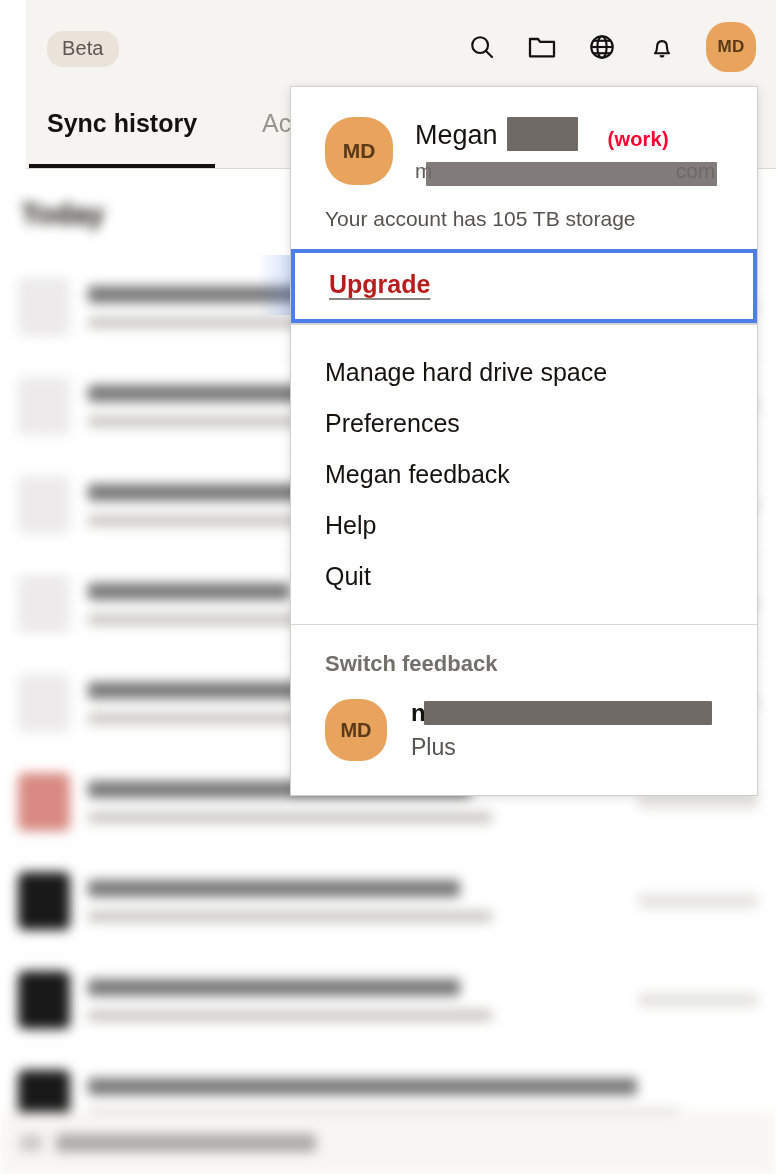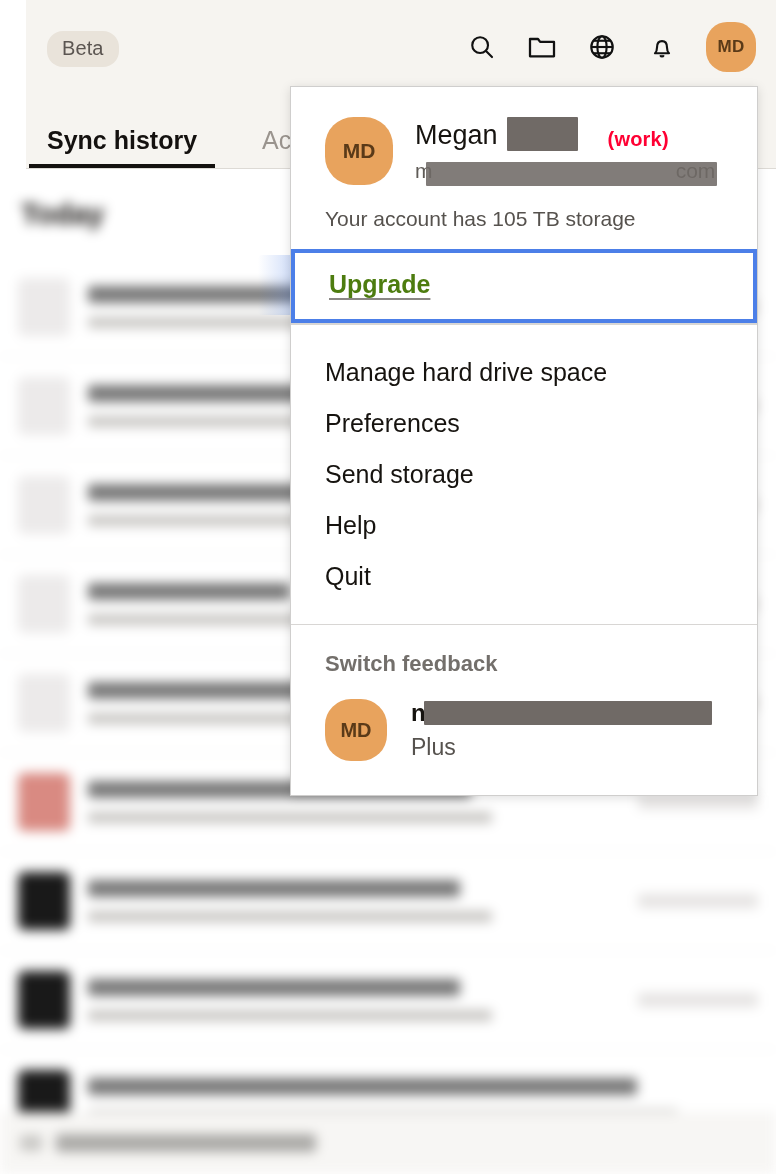--- a/index.html
+++ b/index.html
@@ -79,21 +79,21 @@
     position: absolute;
     left: 0;
     bottom: 0;
     display: flex;
     align-items: flex-end;
     height: 70px;
   }
   .tab {
     font-size: 25px;
     color: #9a948e;
-    padding: 0 0 13px 0;
+    padding: 0 0 30px 0;
     margin-left: 21px;
     position: relative;
     white-space: nowrap;
   }
   .tab.active {
     color: #14110f;
     font-weight: bold;
   }
   .tab.active::after {
     content: "";
@@ -275,21 +275,21 @@
     position: relative;
   }
   .upgrade-row {
     border: 4px solid #4c7fe8;
     background: #ffffff;
     padding: 17px 0 20px 34px;
   }
   .upgrade-label {
     font-size: 25px;
     font-weight: bold;
-    color: #4d7c0f;
+    color: #b91c1c;
     text-decoration: underline;
     text-underline-offset: 5px;
     text-decoration-color: #8a8784;
     text-decoration-thickness: 2px;
   }
 
   .menu-divider {
     height: 1px;
     background: #d8d6d4;
     margin: 0;
@@ -517,21 +517,21 @@
   <div class="menu-divider"></div>
 
   <div class="menu-section">
     <div class="menu-item">
       <span>Manage hard drive space</span>
     </div>
     <div class="menu-item">
       <span>Preferences</span>
     </div>
     <div class="menu-item">
-      <span>Send storage</span>
+      <span>Megan feedback</span>
     </div>
     <div class="menu-item">
       <span>Help</span>
     </div>
     <div class="menu-item">
       <span>Quit</span>
     </div>
   </div>
 
   <div class="menu-divider"></div>

